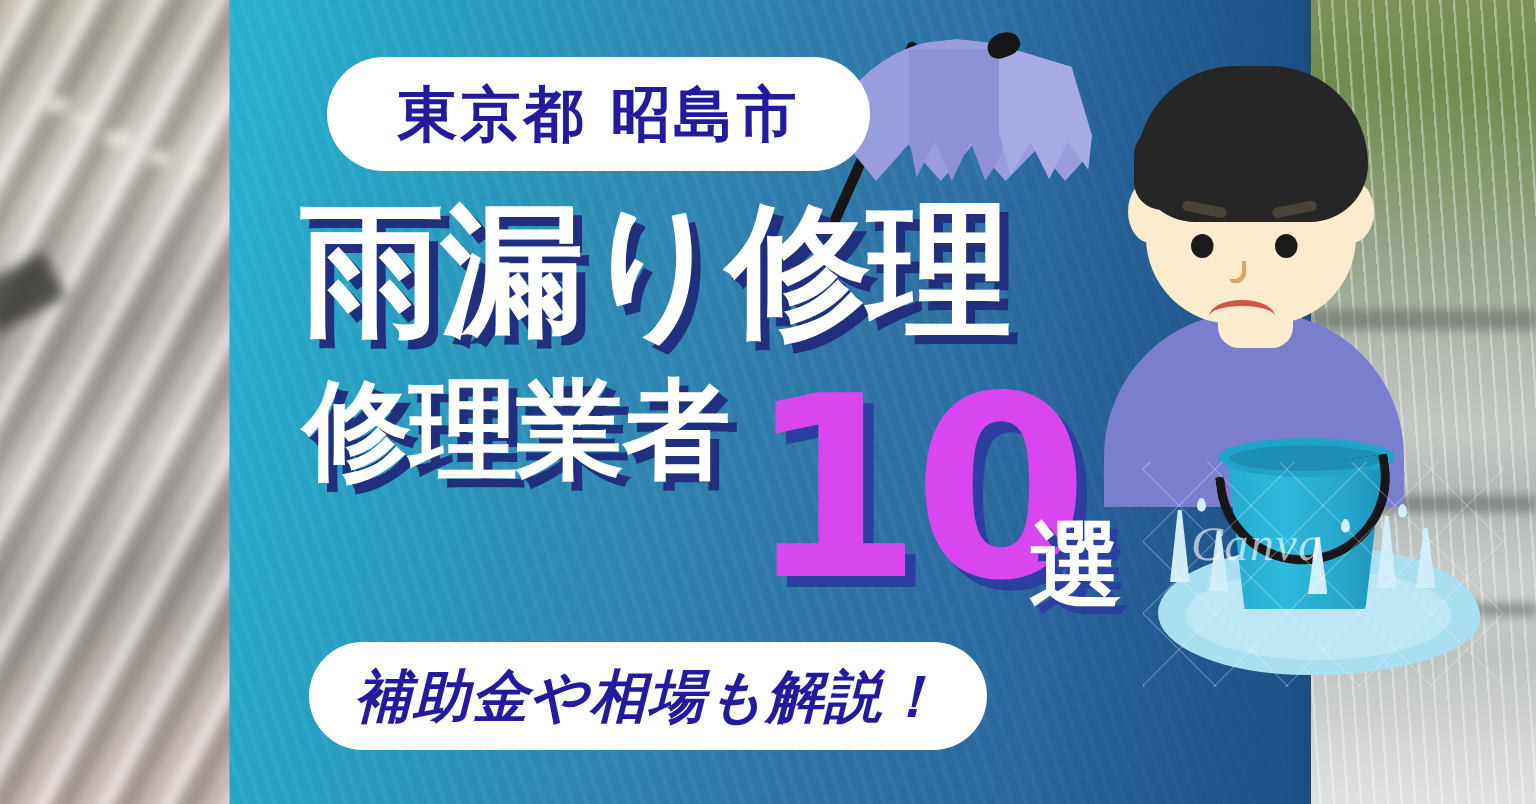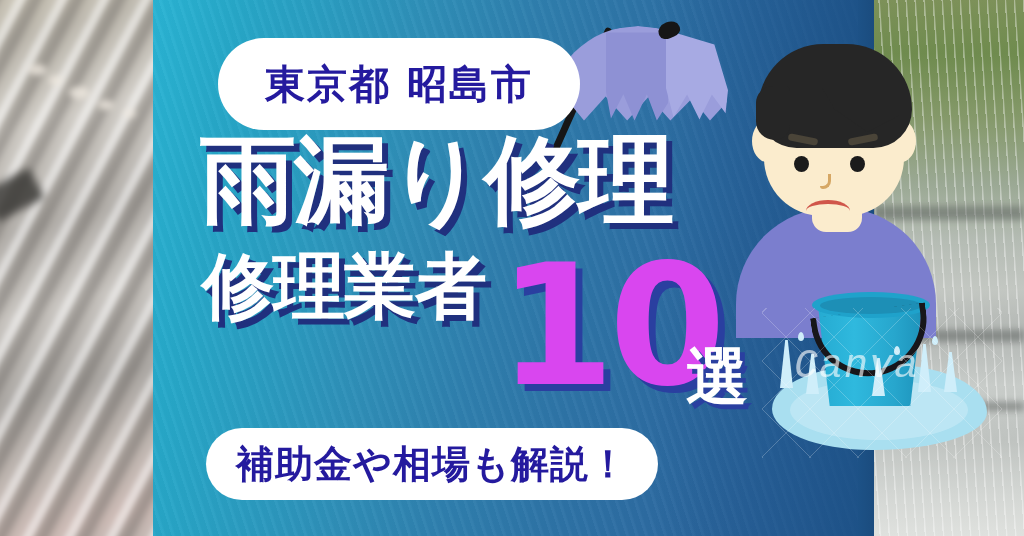--- a/index.html
+++ b/index.html
@@ -190,22 +190,22 @@
     border-radius:0 0 60px 60px;
     transform:rotate(-8deg);
   }
   .splash {
     position:absolute; width:13px; background:#cfeefa;
     clip-path:polygon(40% 0%, 60% 0%, 100% 100%, 0% 100%);
   }
   .drop { position:absolute; width:6px; height:9px; background:#cfeefa; border-radius:50% 50% 50% 50% / 62% 62% 38% 38%; }
   .canva-wm {
     position:absolute; left:22px; top:56px;
-    font-family:Liberation Mono, monospace; font-style:italic;
-    font-size:40px; color:rgba(255,255,255,0.62); letter-spacing:1px;
+    font-family:Liberation Serif, serif; font-style:italic;
+    font-size:32px; color:rgba(255,255,255,0.62); letter-spacing:1px;
     pointer-events:none;
   }
   .wm-grid {
     position:absolute; left:-10px; top:20px; width:240px; height:150px;
     background:
       repeating-linear-gradient(45deg, rgba(255,255,255,0.22) 0 1px, transparent 1px 34px),
       repeating-linear-gradient(-45deg, rgba(255,255,255,0.22) 0 1px, transparent 1px 34px);
     pointer-events:none;
   }
 
@@ -213,22 +213,22 @@
   .pill {
     position:absolute;
     background:#ffffff;
     border-radius:48px;
     display:flex; align-items:center; justify-content:center;
     color:#241a9e;
     font-weight:bold;
     font-family:"DejaVu Sans", sans-serif;
     white-space:nowrap;
   }
-  #pill-location { left:218px; top:38px; width:362px; height:92px; font-size:40px; letter-spacing:2px; }
-  #pill-subtitle { left:206px; top:428px; width:452px; height:72px; font-size:38px; letter-spacing:1px; }
+  #pill-location { left:218px; top:38px; width:362px; height:76px; font-size:40px; letter-spacing:2px; }
+  #pill-subtitle { left:206px; top:428px; width:452px; height:72px; font-size:38px; letter-spacing:1px;font-style:italic; }
 
   .headline {
     position:absolute;
     font-family:"DejaVu Sans", sans-serif;
     font-weight:bold;
     color:#ffffff;
     white-space:nowrap;
     text-shadow:6px 6px 0 #20307e;
     line-height:1;
   }

